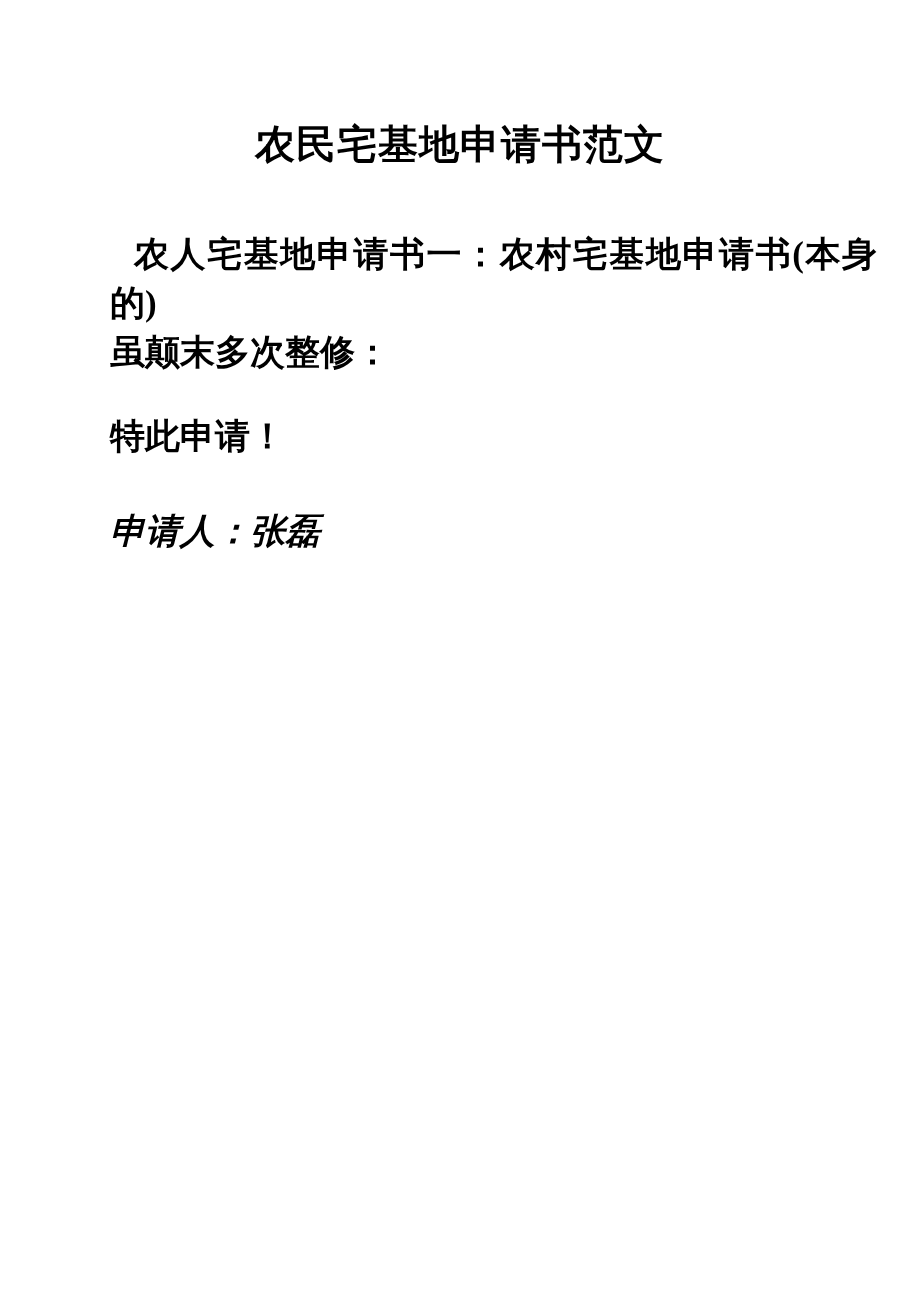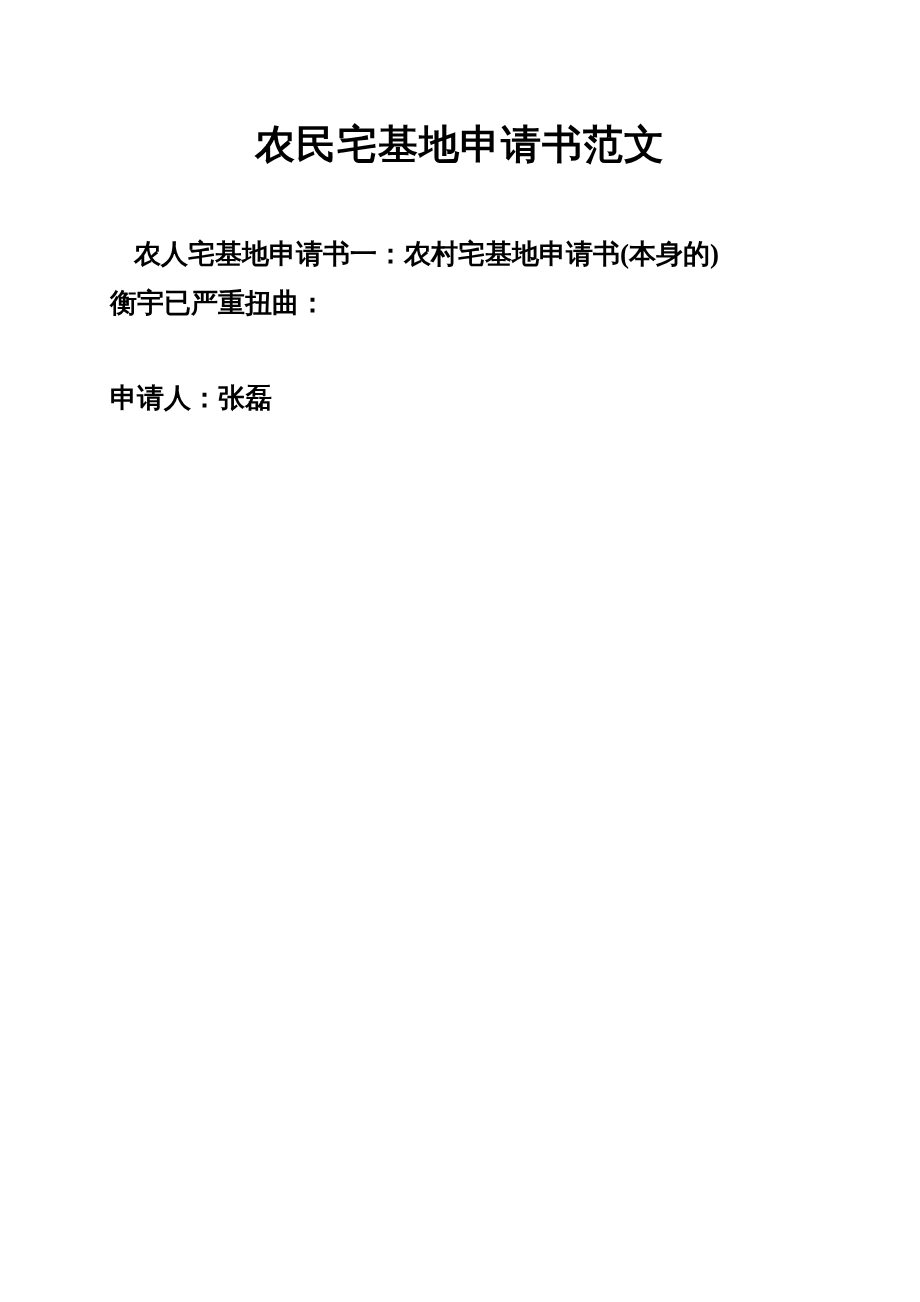--- a/index.html
+++ b/index.html
@@ -21,54 +21,56 @@
     margin: 0;
     padding-top: 112px;
     text-align: center;
     font-size: 40px;
     line-height: 66px;
     font-weight: bold;
     letter-spacing: 1px;
   }
   .content {
     margin: 52px 43px 0 110px;
-    font-size: 27px;
+    font-size: 35px;
     line-height: 49px;
     text-align: justify;
     text-justify: inter-character;
   }
   .content p {
     margin: 0;
     word-break: break-all;
   }
   .indent {
     text-indent: 24px;
   }
   .body-para {
     margin-top: 49px !important;
   }
   .closing-para {
     margin-top: 35px !important;
   }
   .applicant-para {
     margin-top: 46px !important;
+    font-style: italic;
   }
   .date-para {
     margin-top: 53px !important;
   }
 </style>
 </head>
 <body>
 
 <div class="page">
   <h1 class="doc-title">农民宅基地申请书范文</h1>
 
   <div class="content">
     <p class="indent">农人宅基地申请书一：农村宅基地申请书(本身的)</p>
 
-    <p>衡宇已严重扭曲：</p>
+    <p>虽颠末多次整修：</p>
 
 
+    <p class="closing-para">特此申请！</p>
 
     <p class="applicant-para">申请人：张磊</p>
 
   </div>
 </div>
 
 </body></html>

